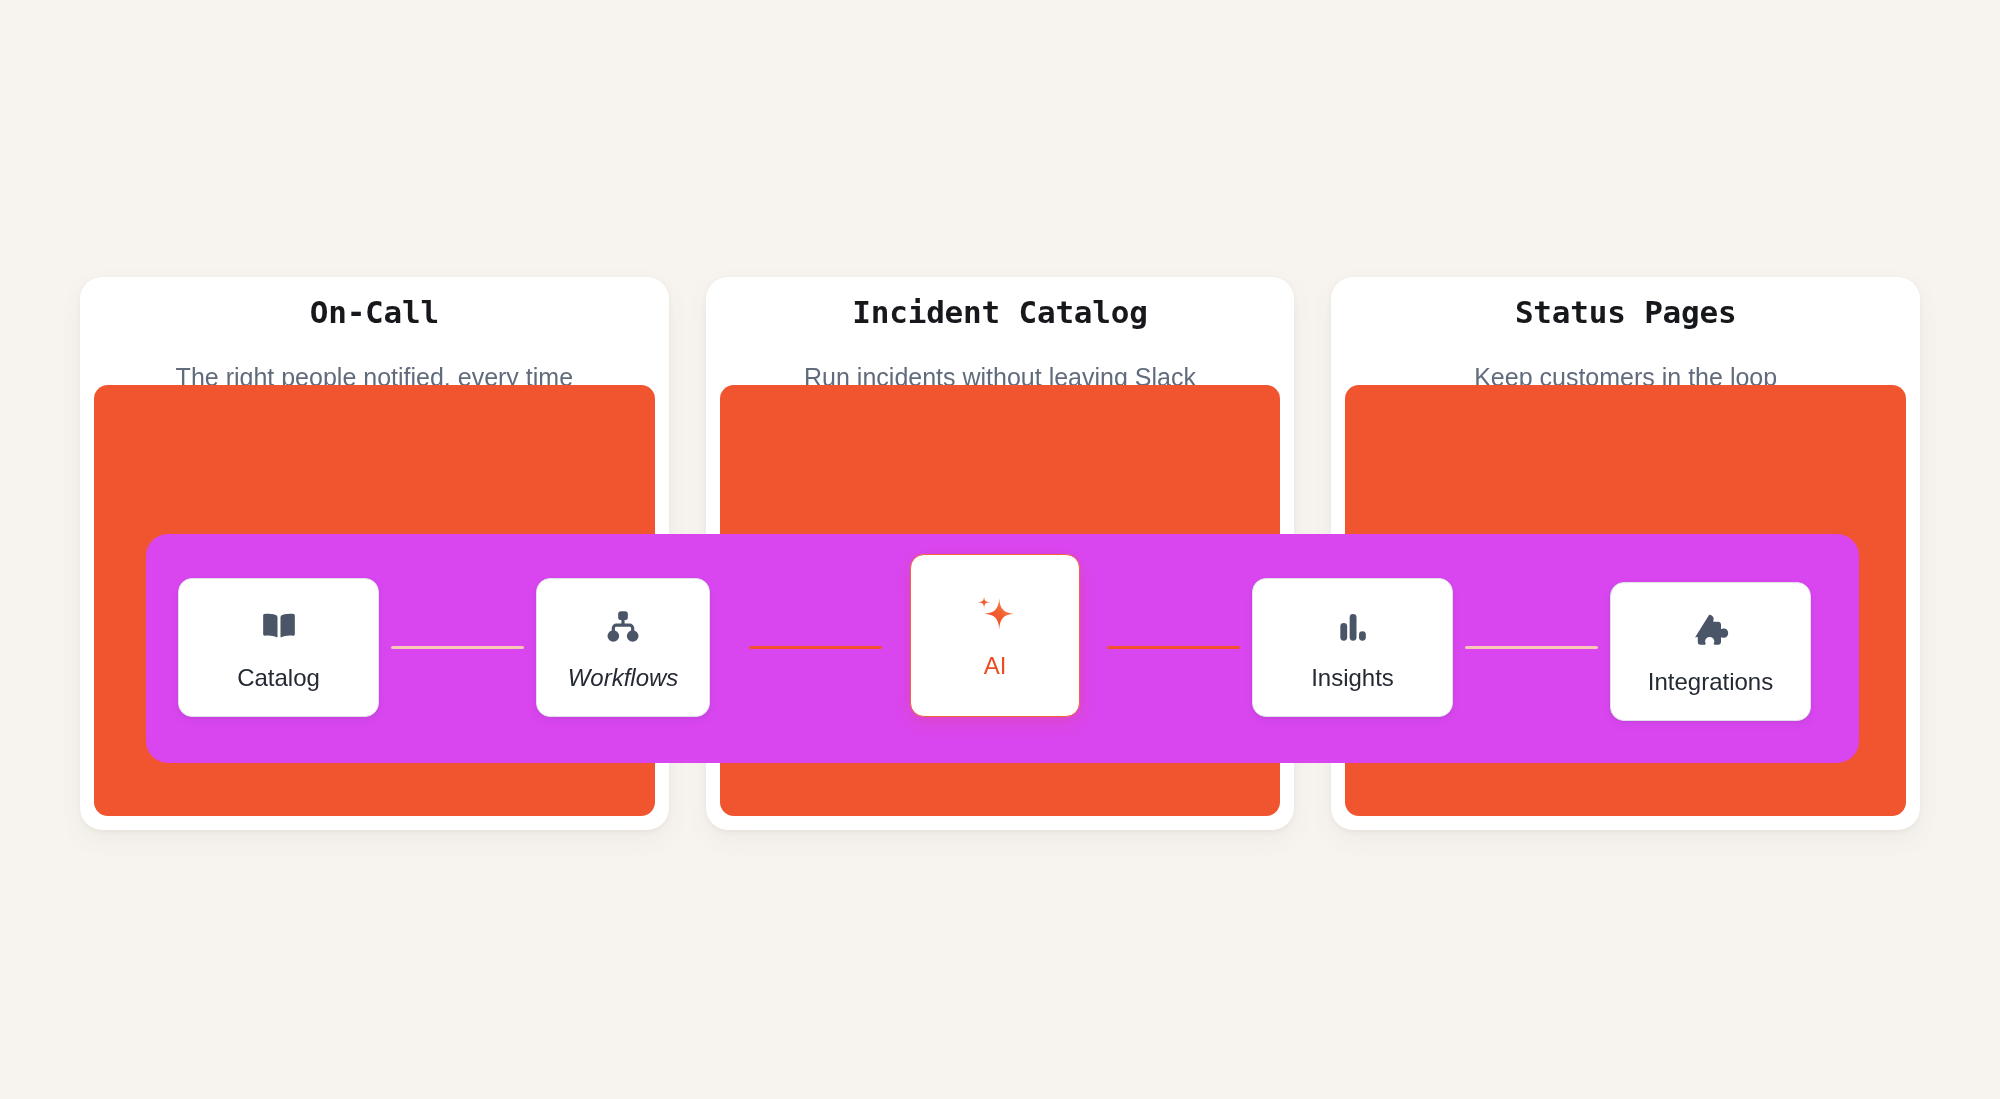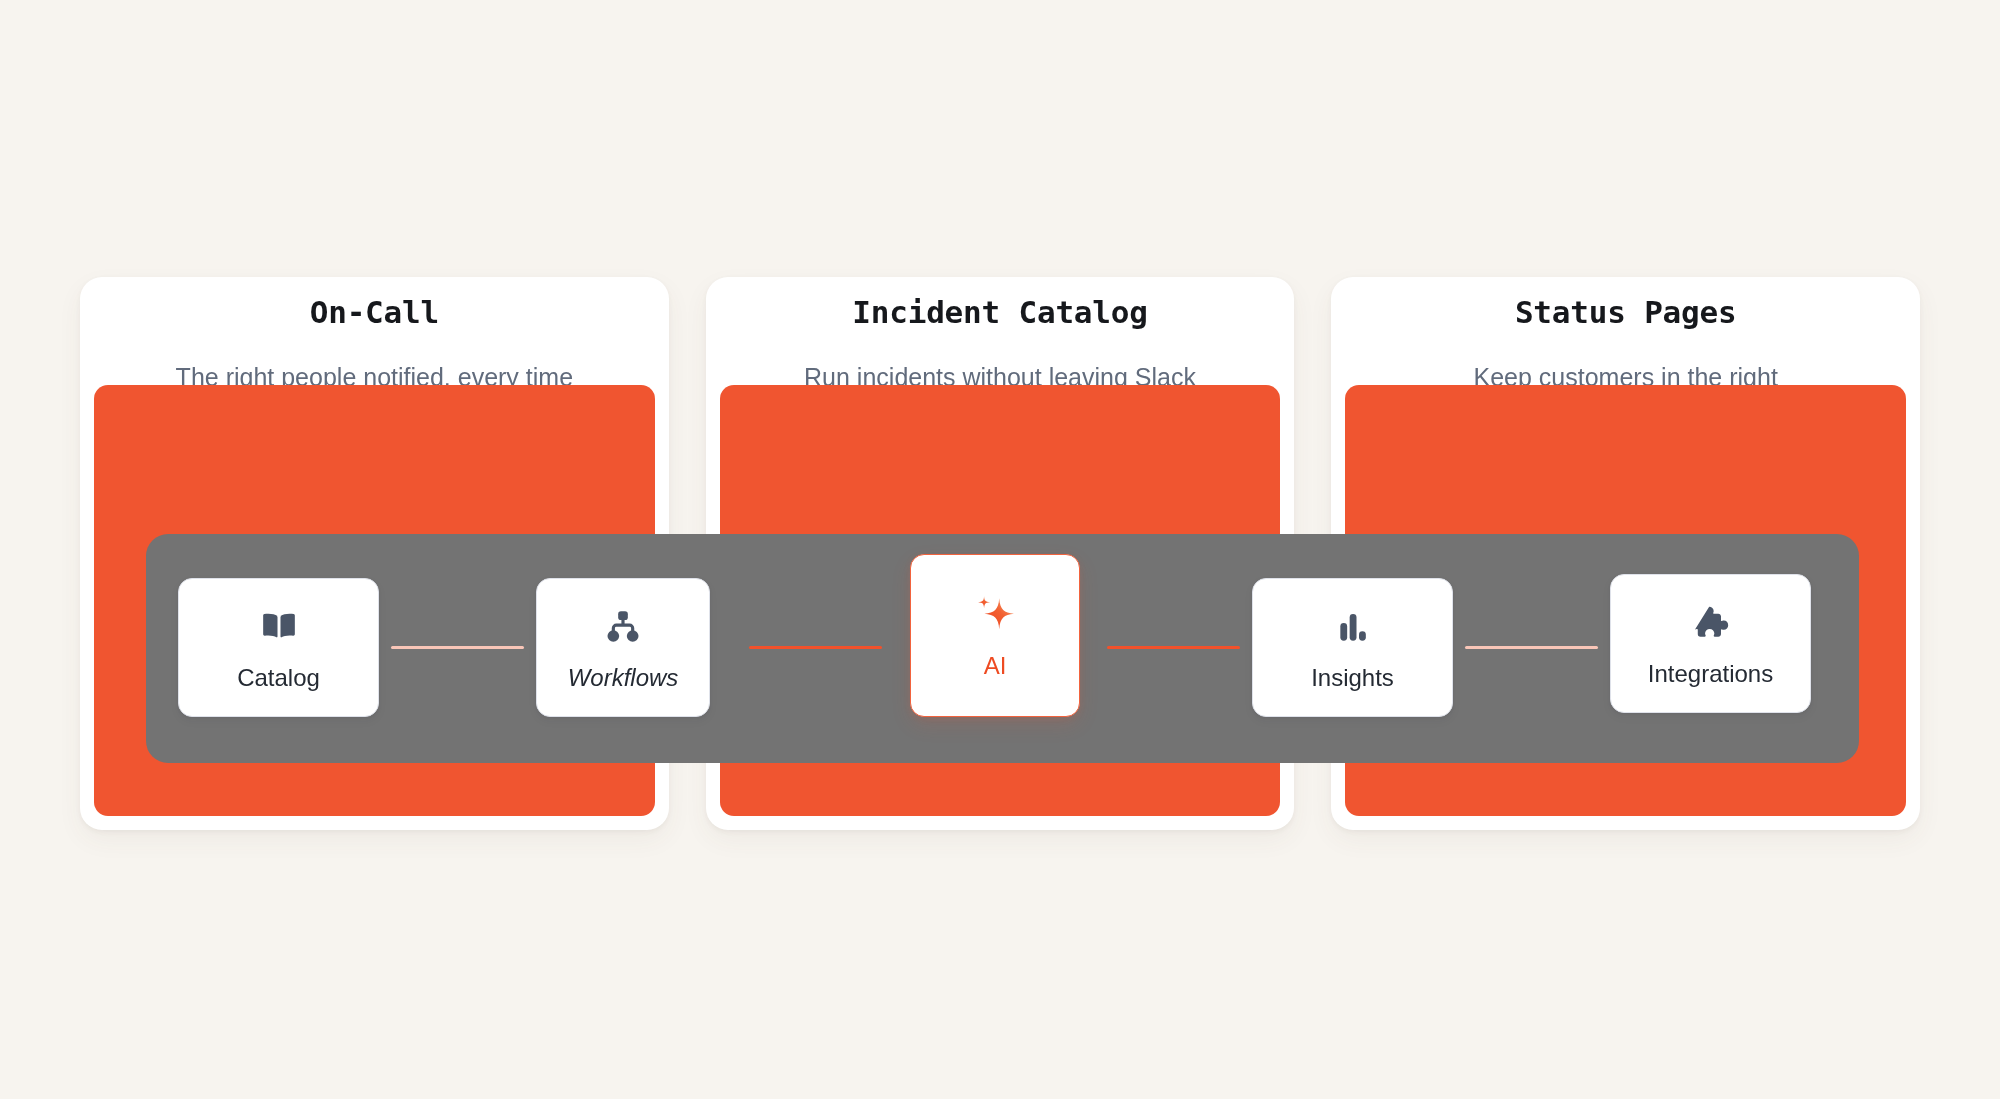--- a/index.html
+++ b/index.html
@@ -75,21 +75,21 @@
     border-radius: 14px;
   }
 
   
   .band {
     position: absolute;
     left: 146px;
     top: 534px;
     width: 1713px;
     height: 229px;
-    background: #737373;
+    background: #d946ef;
     border-radius: 22px;
     z-index: 5;
   }
 
   .band-inner {
     position: absolute;
     inset: 0;
     display: flex;
     align-items: center;
   }
@@ -120,21 +120,21 @@
     font-size: 24px;
     color: #242A33;
     white-space: nowrap;
   }
 
   
   .pill-catalog      { left: 32px;   top: 44px; width: 201px; height: 139px; }
   .pill-workflows    { left: 390px;  top: 44px; width: 174px; height: 139px; font-style: italic; }
   .pill-ai           { left: 764px;  top: 20px; width: 170px; height: 163px; }
   .pill-insights     { left: 1106px; top: 44px; width: 201px; height: 139px; }
-  .pill-integrations { left: 1464px; top: 40px; width: 201px; height: 139px; }
+  .pill-integrations { left: 1464px; top: 48px; width: 201px; height: 139px; }
 
   .pill.highlight {
     border: 1.5px solid #F2633E;
     box-shadow: 0 2px 6px rgba(240, 85, 48, 0.14),
                 0 8px 20px rgba(240, 85, 48, 0.12);
   }
 
   .pill.highlight .pill-label {
     color: #EE4B22;
     font-weight: 500;
@@ -170,21 +170,21 @@
     </div>
 
     <div class="feature-card">
       <div class="card-title">Incident Catalog</div>
       <div class="card-subtitle">Run incidents without leaving Slack</div>
       <div class="card-panel"></div>
     </div>
 
     <div class="feature-card">
       <div class="card-title">Status Pages</div>
-      <div class="card-subtitle">Keep customers in the right</div>
+      <div class="card-subtitle">Keep customers in the loop</div>
       <div class="card-panel"></div>
     </div>
 
   </div>
 
   <div class="band">
     <div class="band-inner">
 
       <div class="connector soft conn-1"></div>
       <div class="connector strong conn-2"></div>

